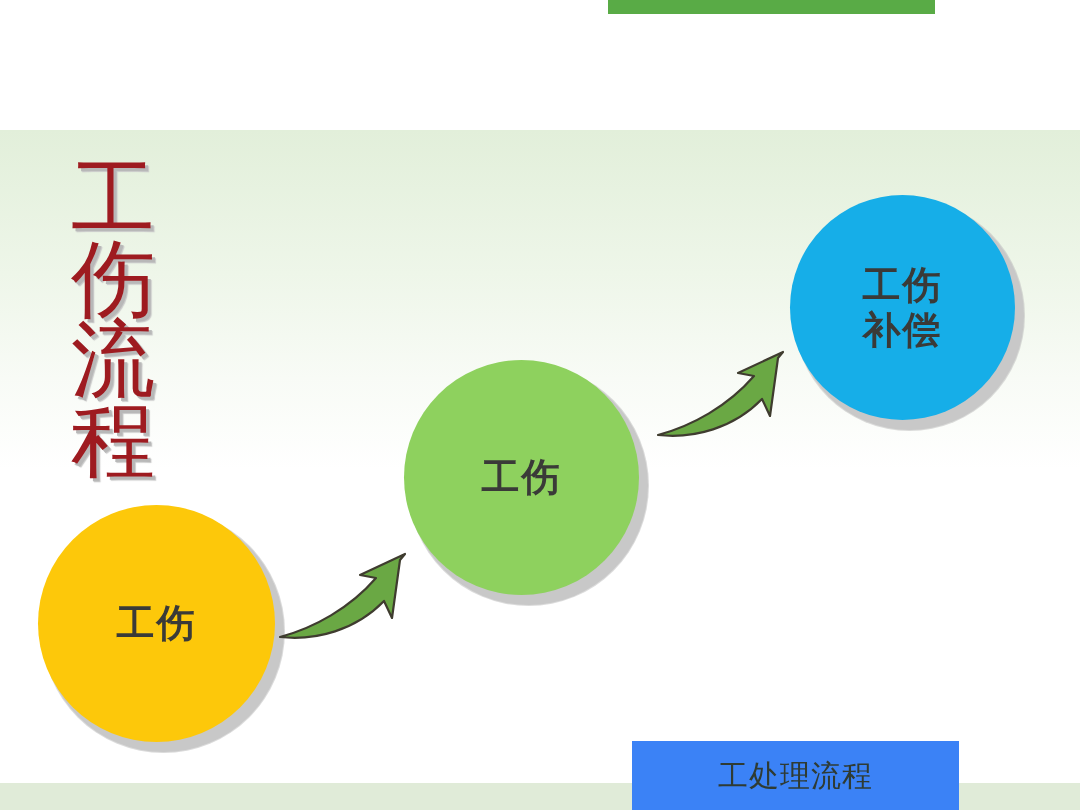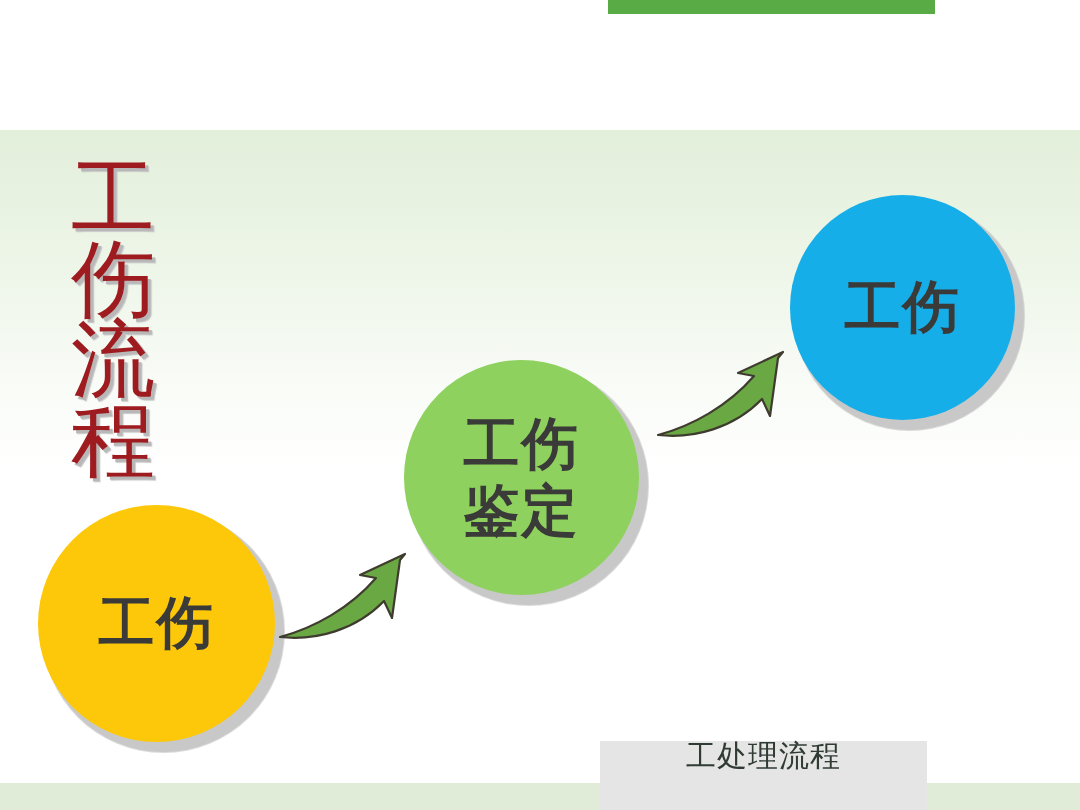--- a/index.html
+++ b/index.html
@@ -40,25 +40,25 @@
 
   
   .bar-top {
     position: absolute;
     left: 608px; top: 0px;
     width: 327px; height: 14px;
     background: #59ab46;
   }
   .bar-bottom {
     position: absolute;
-    left: 600px; top: 741px;
+    left: 632px; top: 741px;
     width: 327px; height: 69px;
-    background: #e5e5e5;
+    background: #3b82f6;
     display: flex;
-    align-items: flex-start;
+    align-items: center;
     justify-content: center;
   }
   .bar-bottom-label {
     font-family: "DejaVu Serif", "Liberation Serif", serif;
     font-size: 30px;
     color: #2f3b33;
     letter-spacing: 1px;
     line-height: 1;
     white-space: nowrap;
   }
@@ -96,21 +96,21 @@
         6px 7px 0 0 rgba(255,255,255,0.0),
         7px 8px 0 2px #c8c8c8,
         7px 8px 0 3px rgba(190,190,190,0.55);
   }
   .node-inner {
     position: relative;
     z-index: 2;
     text-align: center;
     color: #3a3a38;
     font-weight: bold;
-    font-size: 56px;
+    font-size: 38px;
     line-height: 1.18;
     letter-spacing: 2px;
     font-family: "DejaVu Sans", "Liberation Sans", sans-serif;
   }
   .node-line { display: block; }
 
   #node-approval {
     left: 38px; top: 505px;
     width: 237px; height: 237px;
     background: #fdc80a;
@@ -154,27 +154,27 @@
 
   <div class="node" id="node-approval">
     <div class="node-inner">
       <span class="node-line">工伤</span>
     </div>
   </div>
 
   <div class="node" id="node-appraisal">
     <div class="node-inner">
       <span class="node-line">工伤</span>
-      <span class="node-line">鉴定</span>
     </div>
   </div>
 
   <div class="node" id="node-compensation">
     <div class="node-inner">
       <span class="node-line">工伤</span>
+      <span class="node-line">补偿</span>
     </div>
   </div>
 
   <svg class="arrow" id="arrow-1" viewBox="0 0 150 110">
     <path d="M 8 95
              C 42 86, 78 66, 104 36
              L 88 33
              L 133 12
              L 128 18
              L 120 76

